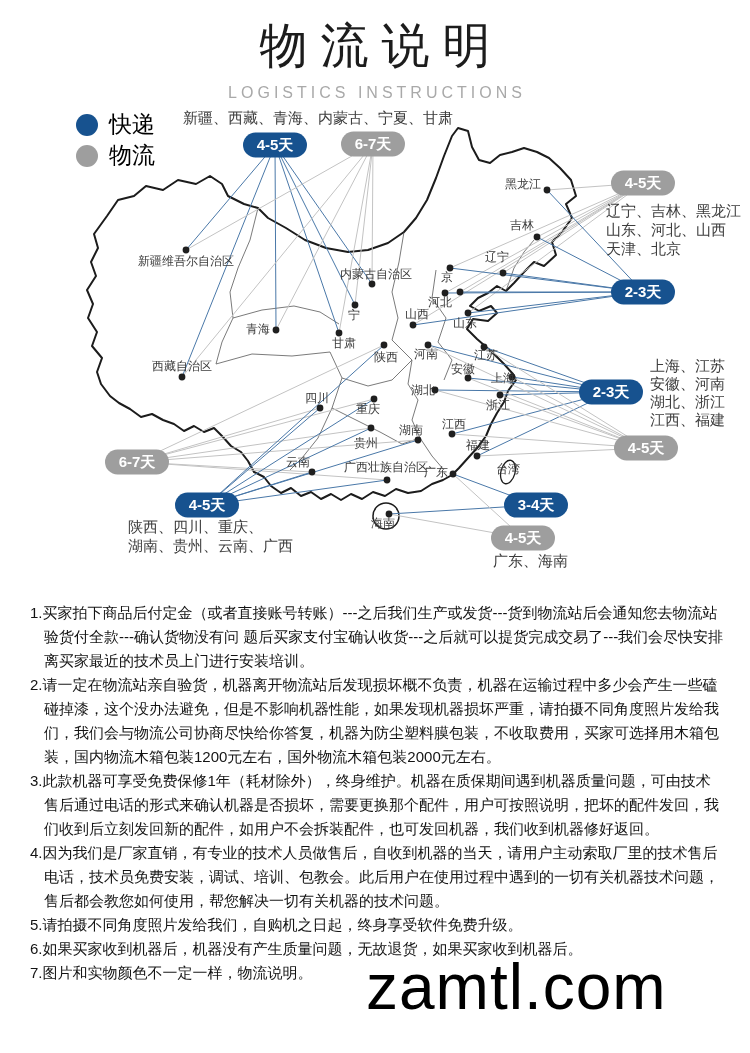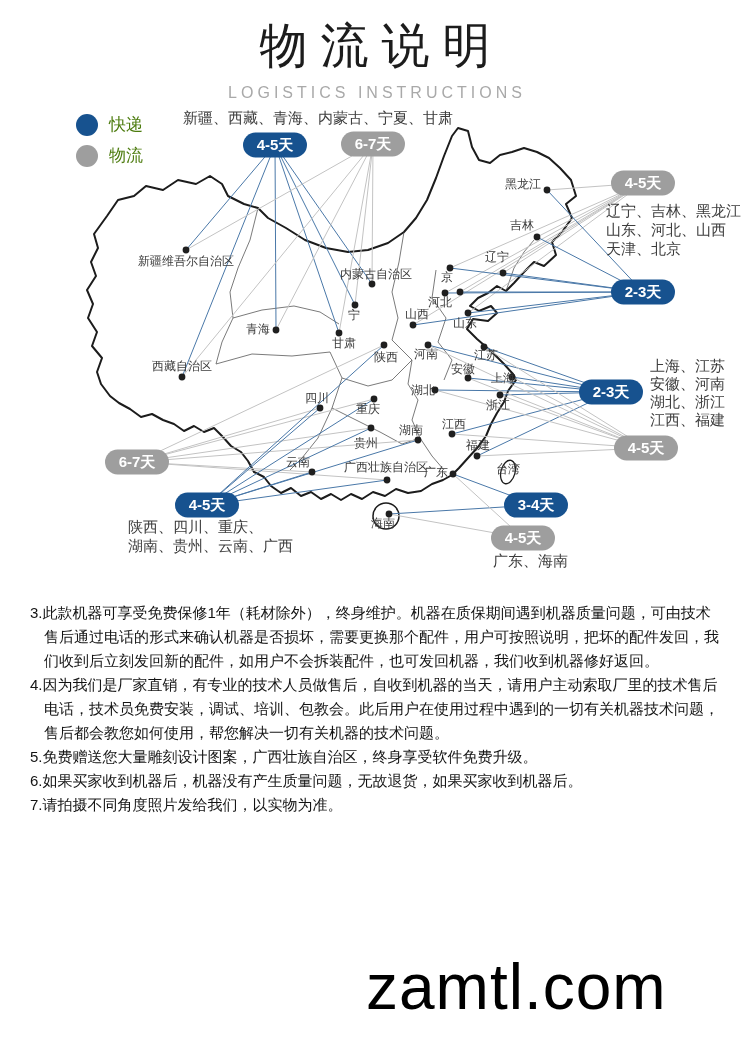--- a/index.html
+++ b/index.html
@@ -5,21 +5,21 @@
   html,body{margin:0;padding:0;background:#ffffff;}
   .page{position:relative;width:750px;height:1053px;background:#fff;overflow:hidden;
         font-family:"Liberation Sans",sans-serif;color:#151515;}
   .header{position:absolute;top:14px;left:0;width:100%;text-align:center;}
   .title{margin:0;font-size:48px;font-weight:500;color:#1c1c1c;letter-spacing:13px;text-indent:13px;}
   .subtitle{margin-top:6px;font-size:16px;color:#a9a9a9;letter-spacing:4px;text-indent:4px;}
   .map-svg{position:absolute;left:0;top:0;}
   .legend{position:absolute;left:76px;top:109px;}
   .legend-row{display:flex;align-items:center;height:31px;}
   .legend-dot{width:22px;height:22px;border-radius:50%;margin-right:11px;background:#999;}
-  .legend-label{font-size:17px;color:#4d7c0f;}
+  .legend-label{font-size:23px;color:#000000;}
   .terms{position:absolute;left:30px;top:601px;width:694px;font-size:15px;line-height:24px;color:#131313;}
   .term{padding-left:14px;text-indent:-14px;}
   .watermark{position:absolute;left:366px;top:950px;font-size:64px;color:#000000;letter-spacing:1px;}
 </style>
 </head>
 <body>
 
 <div class="page">
 
   <div class="header">
@@ -223,22 +223,24 @@
       <span class="legend-dot" style="background: rgb(23, 82, 143);"></span>
       <span class="legend-label">快递</span>
     </div>
     <div class="legend-row">
       <span class="legend-dot" style="background: rgb(158, 158, 158);"></span>
       <span class="legend-label">物流</span>
     </div>
   </div>
 
   <div class="terms">
+      <div class="term"><span>1.</span><span>买家拍下商品后付定金（或者直接账号转账）---之后我们生产或发货---货到物流站后会通知您去物流站验货付全款---确认货物没有问 题后买家支付宝确认收货---之后就可以提货完成交易了---我们会尽快安排离买家最近的技术员上门进行安装培训。</span></div>
+      <div class="term"><span>2.</span><span>请一定在物流站亲自验货，机器离开物流站后发现损坏概不负责，机器在运输过程中多少会产生一些磕碰掉漆，这个没办法避免，但是不影响机器性能，如果发现机器损坏严重，请拍摄不同角度照片发给我们，我们会与物流公司协商尽快给你答复，机器为防尘塑料膜包装，不收取费用，买家可选择用木箱包装，国内物流木箱包装1200元左右，国外物流木箱包装2000元左右。</span></div>
       <div class="term"><span>3.</span><span>此款机器可享受免费保修1年（耗材除外），终身维护。机器在质保期间遇到机器质量问题，可由技术售后通过电话的形式来确认机器是否损坏，需要更换那个配件，用户可按照说明，把坏的配件发回，我们收到后立刻发回新的配件，如用户不会拆装配件，也可发回机器，我们收到机器修好返回。</span></div>
       <div class="term"><span>4.</span><span>因为我们是厂家直销，有专业的技术人员做售后，自收到机器的当天，请用户主动索取厂里的技术售后电话，技术员免费安装，调试、培训、包教会。此后用户在使用过程中遇到的一切有关机器技术问题，售后都会教您如何使用，帮您解决一切有关机器的技术问题。</span></div>
-      <div class="term"><span>5.</span><span>免费赠送您大量雕刻设计图案，广西壮族自治区，终身享受软件免费升级。</span></div>
+      <div class="term"><span>5.</span><span>请拍摄不同角度照片发给我们，自购机之日起，终身享受软件免费升级。</span></div>
       <div class="term"><span>6.</span><span>如果买家收到机器后，机器没有产生质量问题，无故退货，如果买家收到机器后。</span></div>
-      <div class="term"><span>7.</span><span>请拍摄不同角度照片发给我们，以实物为准。</span></div>
+      <div class="term"><span>7.</span><span>图片和实物颜色不一定一样，物流说明。</span></div>
     </div>
 
   <div class="watermark">zamtl.com</div>
 
 </div>
 
 </body></html>

